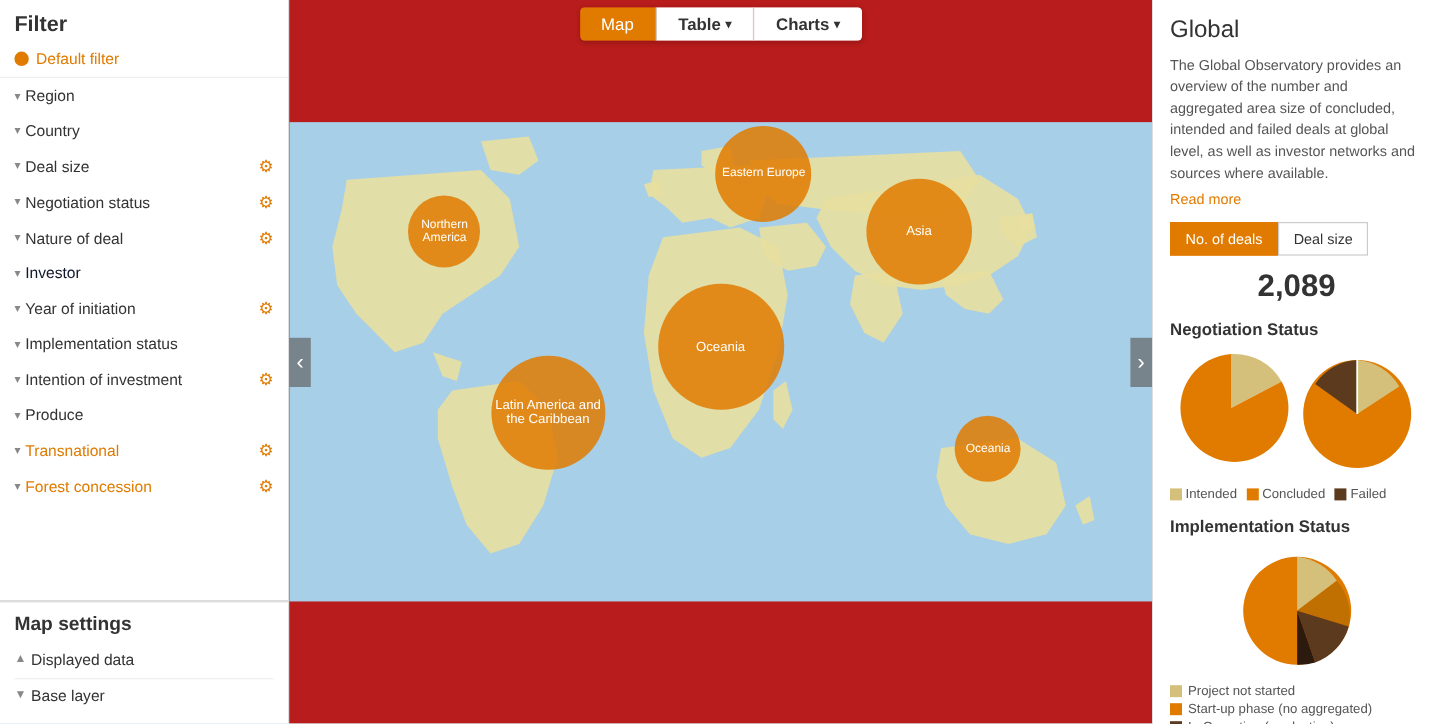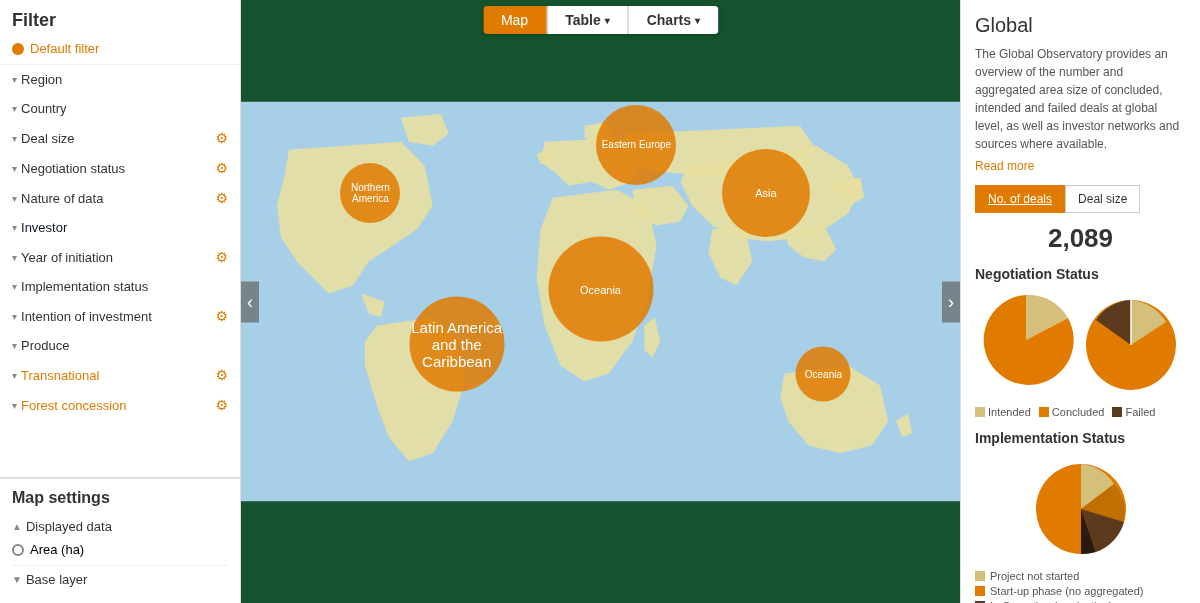--- a/index.html
+++ b/index.html
@@ -31,21 +31,21 @@
     
     .map-settings { border-top: 2px solid #ddd; padding: 10px 12px; margin-top: auto; }
     .map-settings-title { font-size: 16px; font-weight: bold; color: #333; margin-bottom: 8px; }
     .displayed-data { display: flex; align-items: center; gap: 4px; font-size: 13px; color: #333; padding: 4px 0; cursor: pointer; }
     .radio-option { display: flex; align-items: center; gap: 6px; padding: 4px 0; font-size: 13px; cursor: pointer; }
     .radio-filled { width: 12px; height: 12px; background: #e07b00; border-radius: 50%; border: 2px solid #e07b00; }
     .radio-empty { width: 12px; height: 12px; border-radius: 50%; border: 2px solid #888; background: #fff; }
     .base-layer { display: flex; align-items: center; gap: 4px; font-size: 13px; color: #333; padding: 6px 0; cursor: pointer; border-top: 1px solid #eee; margin-top: 4px; }
 
     
-    .main-area { flex: 1; position: relative; background: #14532d; overflow: hidden; }
+    .main-area { flex: 1; position: relative; background: #b91c1c; overflow: hidden; }
     .map-tabs {
       position: absolute; top: 6px; left: 50%; transform: translateX(-50%);
       display: flex; z-index: 10; border-radius: 4px; overflow: hidden;
       box-shadow: 0 1px 4px rgba(0,0,0,0.2);
     }
     .tab-btn {
       padding: 6px 18px; font-size: 14px; cursor: pointer; border: none;
       background: #fff; color: #333; border-right: 1px solid #ccc;
     }
     .tab-btn:last-child { border-right: none; }
@@ -82,21 +82,21 @@
       padding: 14px 14px; overflow-y: auto; height: 603px;
     }
     .global-title { font-size: 20px; font-weight: normal; color: #333; margin-bottom: 8px; }
     .global-desc { font-size: 12px; color: #555; line-height: 1.5; margin-bottom: 6px; }
     .read-more { color: #e07b00; font-size: 12px; cursor: pointer; text-decoration: none; display: block; margin-bottom: 12px; }
     .deal-buttons { display: flex; margin-bottom: 10px; }
     .deal-btn {
       padding: 6px 12px; font-size: 12px; cursor: pointer; border: 1px solid #ccc;
       background: #fff; color: #333;
     }
-    .deal-btn.active { background: #e07b00; color: #fff; border-color: #e07b00; text-decoration: underline; }
+    .deal-btn.active { background: #e07b00; color: #fff; border-color: #e07b00; }
     .deal-count { font-size: 26px; font-weight: bold; color: #333; text-align: center; margin-bottom: 12px; }
 
     .section-title { font-size: 14px; font-weight: bold; color: #333; margin-bottom: 8px; }
 
     
     .chart-container { display: flex; justify-content: center; margin-bottom: 6px; }
     .legend { display: flex; gap: 8px; flex-wrap: wrap; margin-bottom: 12px; }
     .legend-item { display: flex; align-items: center; gap: 3px; font-size: 11px; color: #555; }
     .legend-dot { width: 10px; height: 10px; display: inline-block; }
 
@@ -140,21 +140,21 @@
       <div class="filter-item">
         <div class="filter-item-left">
           <span class="chevron">▾</span>
           <span style="color: rgb(51, 51, 51);">Negotiation status</span>
         </div>
         <span class="filter-icon">⚙</span>
       </div>
       <div class="filter-item">
         <div class="filter-item-left">
           <span class="chevron">▾</span>
-          <span style="color: rgb(51, 51, 51);">Nature of data</span>
+          <span style="color: rgb(51, 51, 51);">Nature of deal</span>
         </div>
         <span class="filter-icon">⚙</span>
       </div>
       <div class="filter-item">
         <div class="filter-item-left">
           <span class="chevron">▾</span>
           <span style="color: #0f172a;">Investor</span>
         </div>
       </div>
       <div class="filter-item">
@@ -201,24 +201,20 @@
 
   <div style="flex:1"></div>
 
   <div class="map-settings">
     <div class="map-settings-title">Map settings</div>
     <div class="displayed-data">
       <span class="chevron">▲</span>
       <span>Displayed data</span>
     </div>
     <div id="display-options">
-        <div class="radio-option">
-          <span class="radio-empty"></span>
-          <span>Area (ha)</span>
-        </div>
       </div>
     <div class="base-layer">
       <span class="chevron">▼</span>
       <span>Base layer</span>
     </div>
   </div>
 </div>
 
 <div class="main-area">
   
@@ -274,21 +270,21 @@
     <path d="M 820 400 L 835 390 L 840 415 L 828 420 Z" fill="#e8dfa0" opacity="0.9"></path>
 
     <path d="M 505 280 L 518 270 L 525 300 L 515 320 L 505 310 Z" fill="#e8dfa0" opacity="0.9"></path>
 
     <path d="M 760 100 L 775 95 L 778 110 L 765 115 Z" fill="#e8dfa0" opacity="0.9"></path>
   </svg>
 
   
   <div id="bubbles-container">
       <div class="bubble" style="width: 60px; height: 60px; left: 18%; top: 32%; font-size: 10px; position: absolute; transform: translate(-50%, -50%);">Northern America</div>
-      <div class="bubble" style="width: 95px; height: 95px; left: 30%; top: 57%; font-size: 15px; position: absolute; transform: translate(-50%, -50%);">Latin America and the Caribbean</div>
+      <div class="bubble" style="width: 95px; height: 95px; left: 30%; top: 57%; font-size: 11px; position: absolute; transform: translate(-50%, -50%);">Latin America and the Caribbean</div>
       <div class="bubble" style="width: 80px; height: 80px; left: 55%; top: 24%; font-size: 10px; position: absolute; transform: translate(-50%, -50%);">Eastern Europe</div>
       <div class="bubble" style="width: 105px; height: 105px; left: 50%; top: 48%; font-size: 11px; position: absolute; transform: translate(-50%, -50%);">Oceania</div>
       <div class="bubble" style="width: 88px; height: 88px; left: 73%; top: 32%; font-size: 11px; position: absolute; transform: translate(-50%, -50%);">Asia</div>
       <div class="bubble" style="width: 55px; height: 55px; left: 81%; top: 62%; font-size: 10px; position: absolute; transform: translate(-50%, -50%);">Oceania</div>
     </div>
 
   
   <button class="nav-arrow left">‹</button>
   <button class="nav-arrow right">›</button>
 </div>

